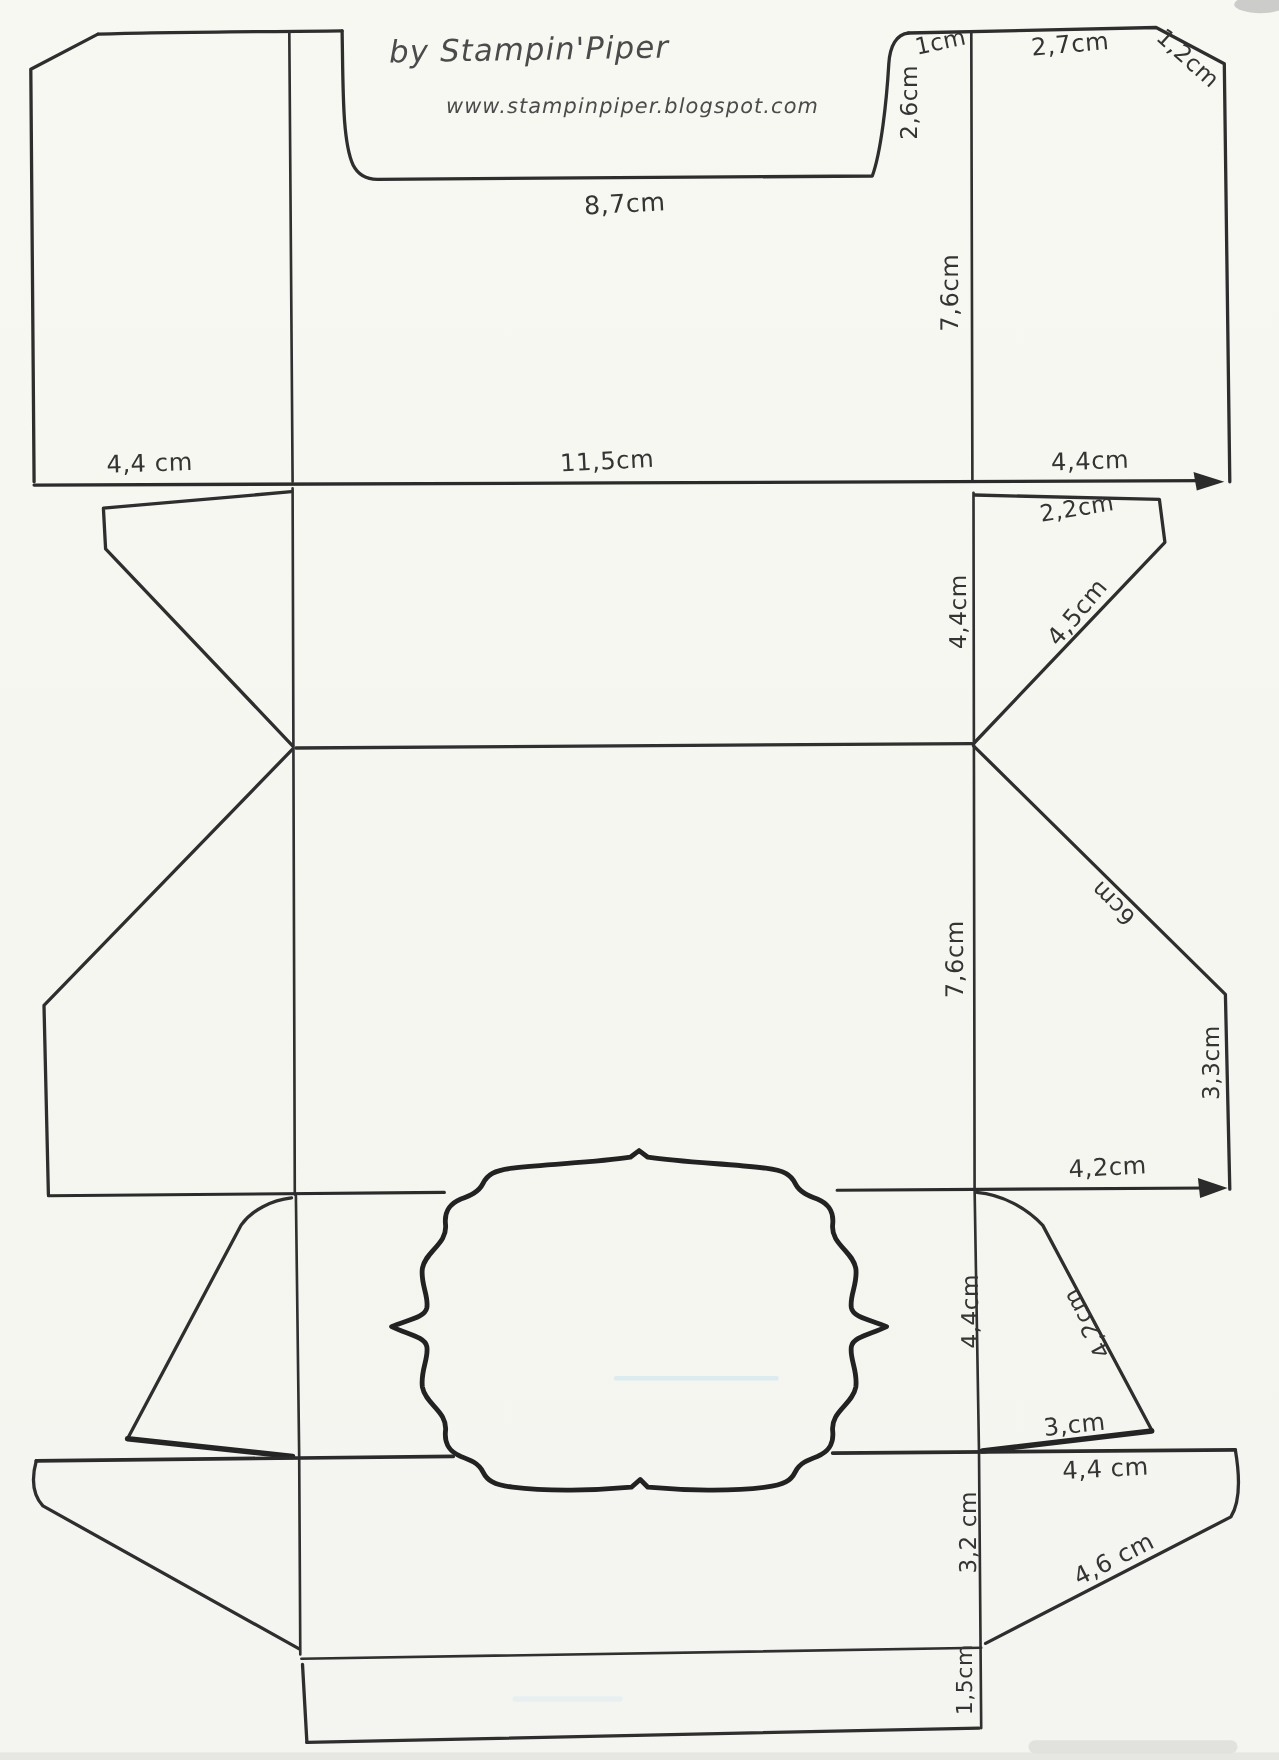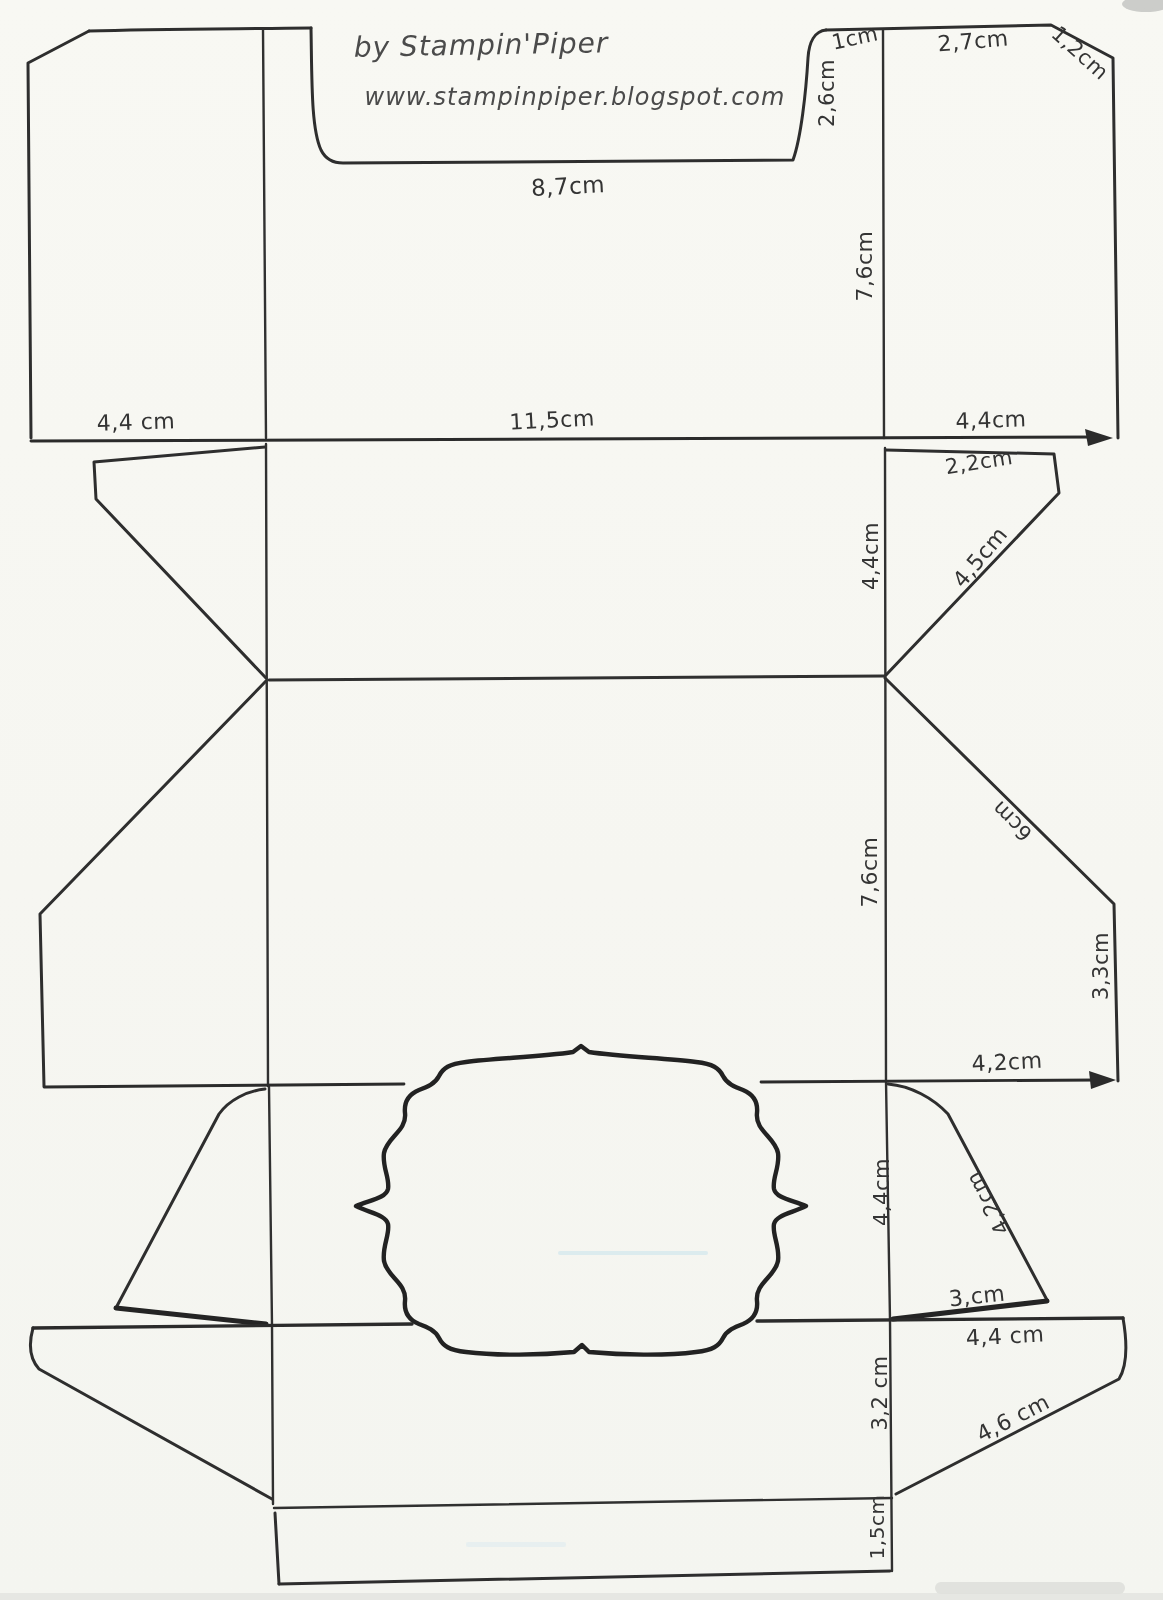--- a/index.html
+++ b/index.html
@@ -106,21 +106,21 @@
          C 541,1355 497,1356 466,1352 C 449,1350 443,1346 439,1338
          C 435,1330 427,1327 419,1324 C 407,1319 404,1311 405,1301
          C 407,1283 387,1277 384,1261 C 382,1246 390,1235 388,1224
          C 386,1215 370,1213 356,1206 C 370,1200 386,1198 388,1189
          C 390,1178 382,1167 384,1153 C 387,1137 407,1131 405,1113
          C 404,1103 407,1095 419,1090 C 427,1087 435,1084 439,1076
          C 443,1068 449,1064 466,1062 C 497,1058 541,1057 573,1052 Z"></path>
   </svg>
 
   <div class="lbl script" style="left:481px;top:45px;font-size:28px;transform:translate(-50%,-50%) rotate(-1deg);">by Stampin'Piper</div>
-  <div class="lbl script" style="left:575px;top:97px;font-size:24px;transform:translate(-50%,-50%) rotate(0deg);">www.stampinpiper.blogspot.com</div>
+  <div class="lbl script" style="left:575px;top:97px;font-size:19px;transform:translate(-50%,-50%) rotate(0deg);">www.stampinpiper.blogspot.com</div>
 
   <div class="lbl" style="left:855px;top:38px;font-size:21px;transform:translate(-50%,-50%) rotate(-12deg);">1cm</div>
   <div class="lbl" style="left:973px;top:41px;font-size:22px;transform:translate(-50%,-50%) rotate(-5deg);">2,7cm</div>
   <div class="lbl" style="left:1080px;top:53px;font-size:21px;transform:translate(-50%,-50%) rotate(42deg);">1,2cm</div>
   <div class="lbl" style="left:827px;top:93px;font-size:21px;transform:translate(-50%,-50%) rotate(-90deg);">2,6cm</div>
   <div class="lbl" style="left:568px;top:186px;font-size:23px;transform:translate(-50%,-50%) rotate(-3deg);">8,7cm</div>
   <div class="lbl" style="left:864px;top:266px;font-size:22px;transform:translate(-50%,-50%) rotate(-90deg);">7,6cm</div>
   <div class="lbl" style="left:136px;top:422px;font-size:22px;transform:translate(-50%,-50%) rotate(-2deg);">4,4 cm</div>
   <div class="lbl" style="left:552px;top:420px;font-size:22px;transform:translate(-50%,-50%) rotate(-3deg);">11,5cm</div>
   <div class="lbl" style="left:991px;top:420px;font-size:22px;transform:translate(-50%,-50%) rotate(-2deg);">4,4cm</div>

